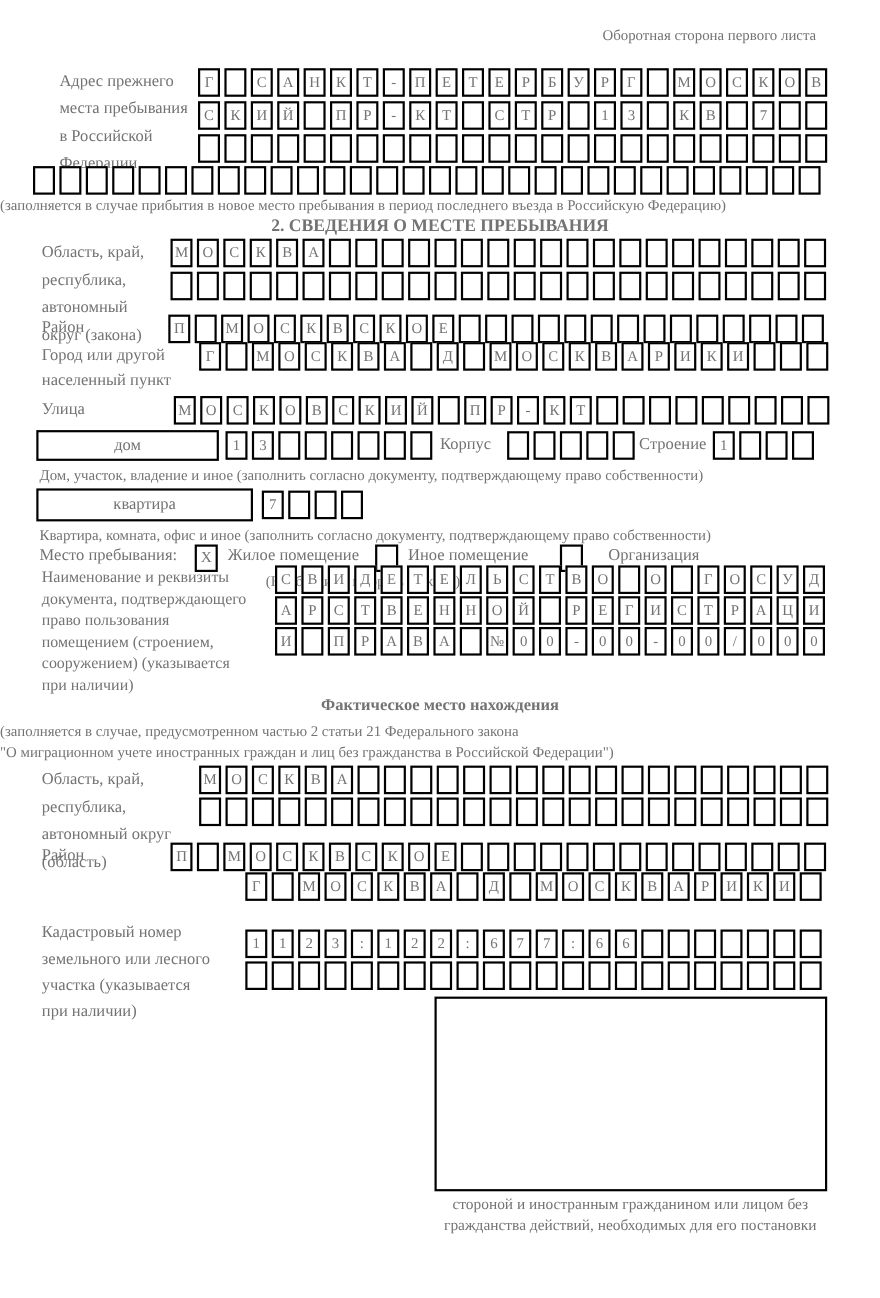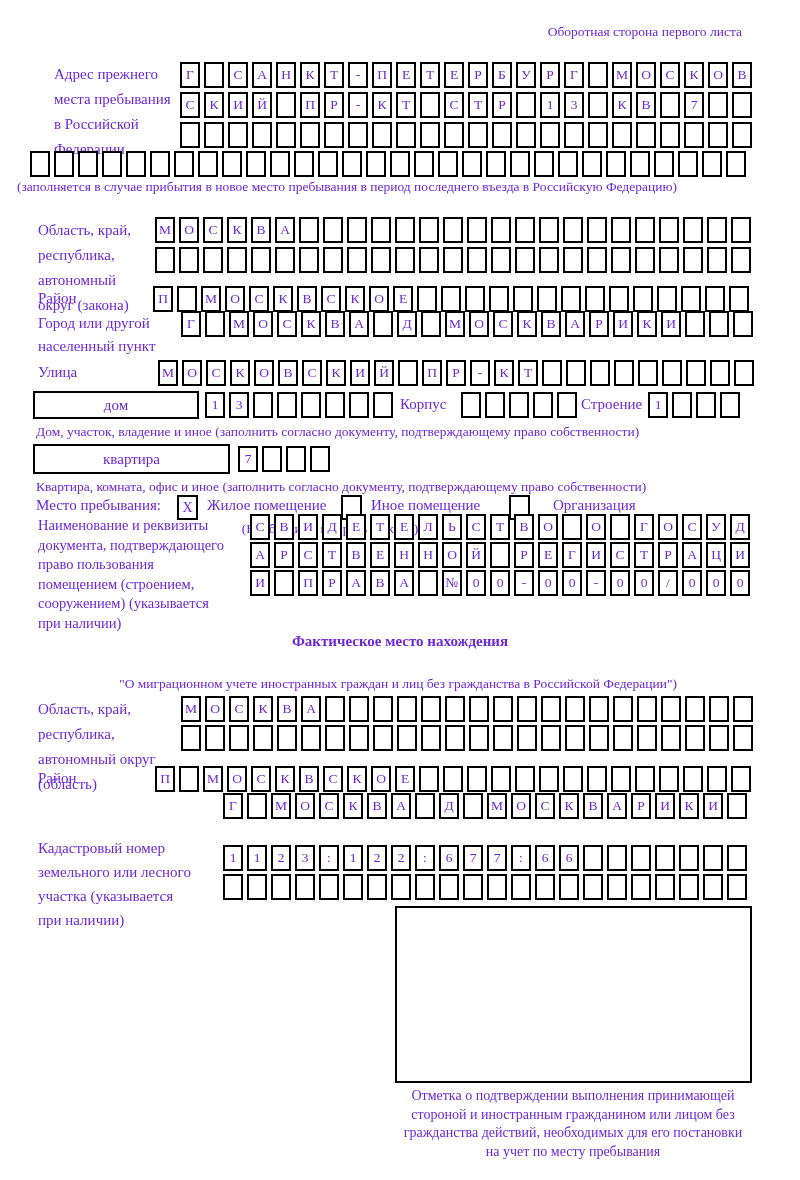--- a/index.html
+++ b/index.html
@@ -1,28 +1,28 @@
 <!DOCTYPE html>
 <html><head>
 <meta charset="utf-8">
 <style>
   html,body{margin:0;padding:0;background:#fff;}
-  .page{position:relative;width:800px;height:1180px;background:#ffffff;color:#6d28d9;
+  .page{position:relative;width:800px;height:1180px;background:#ffffff;color:#737373;
         font-family:"Liberation Serif","DejaVu Serif",serif;overflow:hidden;}
   .cells{position:absolute;display:flex;gap:4px;}
   .cell{box-sizing:border-box;flex:none;width:20px;height:26px;border:2px solid #000;
         display:flex;align-items:center;justify-content:center;font-size:13.5px;background:#fff;}
   .lbl{position:absolute;font-size:15px;line-height:25px;white-space:nowrap;}
   .lbl .ln{white-space:nowrap;}
   .lbl2 .ln{line-height:22.5px;}
   .lbl-doc{font-size:14.5px;}
   .lbl-doc .ln{line-height:19.5px;}
   .lbl-kad .ln{line-height:24px;}
   .note{position:absolute;font-size:13.5px;white-space:nowrap;}
-  .center{left:0;width:677px;text-align:right;}
+  .center{left:0;width:677px;text-align:left;}
   .title{position:absolute;left:0;width:800px;text-align:center;font-weight:bold;}
   .txt{position:absolute;font-size:15px;white-space:nowrap;}
   .wbox{position:absolute;box-sizing:border-box;border:2px solid #000;display:flex;
         align-items:center;justify-content:center;font-size:15px;background:#fff;}
   .cbox{position:absolute;box-sizing:border-box;width:21px;height:25px;border:2px solid #000;
         display:flex;align-items:center;justify-content:center;font-size:14px;background:#fff;}
   .stamp{position:absolute;box-sizing:border-box;border:2px solid #000;background:#fff;}
   .cap{position:absolute;font-size:14px;line-height:18.5px;text-align:center;}
 </style>
 </head>
@@ -144,20 +144,21 @@
       <span class="cell"></span>
       <span class="cell"></span>
       <span class="cell"></span>
       <span class="cell"></span>
       <span class="cell"></span>
       <span class="cell"></span>
       <span class="cell"></span>
     </div>
   <div class="note center" style="top:179px;">(заполняется в случае прибытия в новое место пребывания в период последнего въезда в Российскую Федерацию)</div>
 
+  <div class="title" style="top:197px;font-size:16px;">2. СВЕДЕНИЯ О МЕСТЕ ПРЕБЫВАНИЯ</div>
 
   <div class="lbl" style="left:38px;top:218px;">
     <div class="ln">Область, край,</div>
     <div class="ln">республика,</div>
     <div class="ln">автономный</div>
     <div class="ln">округ (закона)</div>
   </div>
   <div class="cells" style="left:155px;top:217px;">
       <span class="cell">М</span>
       <span class="cell">О</span>
@@ -420,20 +421,21 @@
       <span class="cell">-</span>
       <span class="cell">0</span>
       <span class="cell">0</span>
       <span class="cell">/</span>
       <span class="cell">0</span>
       <span class="cell">0</span>
       <span class="cell">0</span>
     </div>
 
   <div class="title" style="top:633px;font-size:15px;">Фактическое место нахождения</div>
+  <div class="note center" style="top:657px;">(заполняется в случае, предусмотренном частью 2 статьи 21 Федерального закона</div>
   <div class="note center" style="top:676px;">"О миграционном учете иностранных граждан и лиц без гражданства в Российской Федерации")</div>
 
   <div class="lbl" style="left:38px;top:697px;">
     <div class="ln">Область, край,</div>
     <div class="ln">республика,</div>
     <div class="ln">автономный округ</div>
     <div class="ln">(область)</div>
   </div>
   <div class="cells" style="left:181px;top:696px;">
       <span class="cell">М</span>
@@ -594,19 +596,17 @@
       <span class="cell"></span>
       <span class="cell"></span>
       <span class="cell"></span>
       <span class="cell"></span>
       <span class="cell"></span>
       <span class="cell"></span>
     </div>
 
   <div class="stamp" style="left:395px;top:906px;width:357px;height:177px;"></div>
   <div class="cap" style="left:363px;top:1087px;width:420px;">
-    <div>Отметка о подтверждении выполнения принимающей</div>
     <div>стороной и иностранным гражданином или лицом без</div>
     <div>гражданства действий, необходимых для его постановки</div>
-    <div>на учет по месту пребывания</div>
   </div>
 
 </div>
 
 </body></html>

